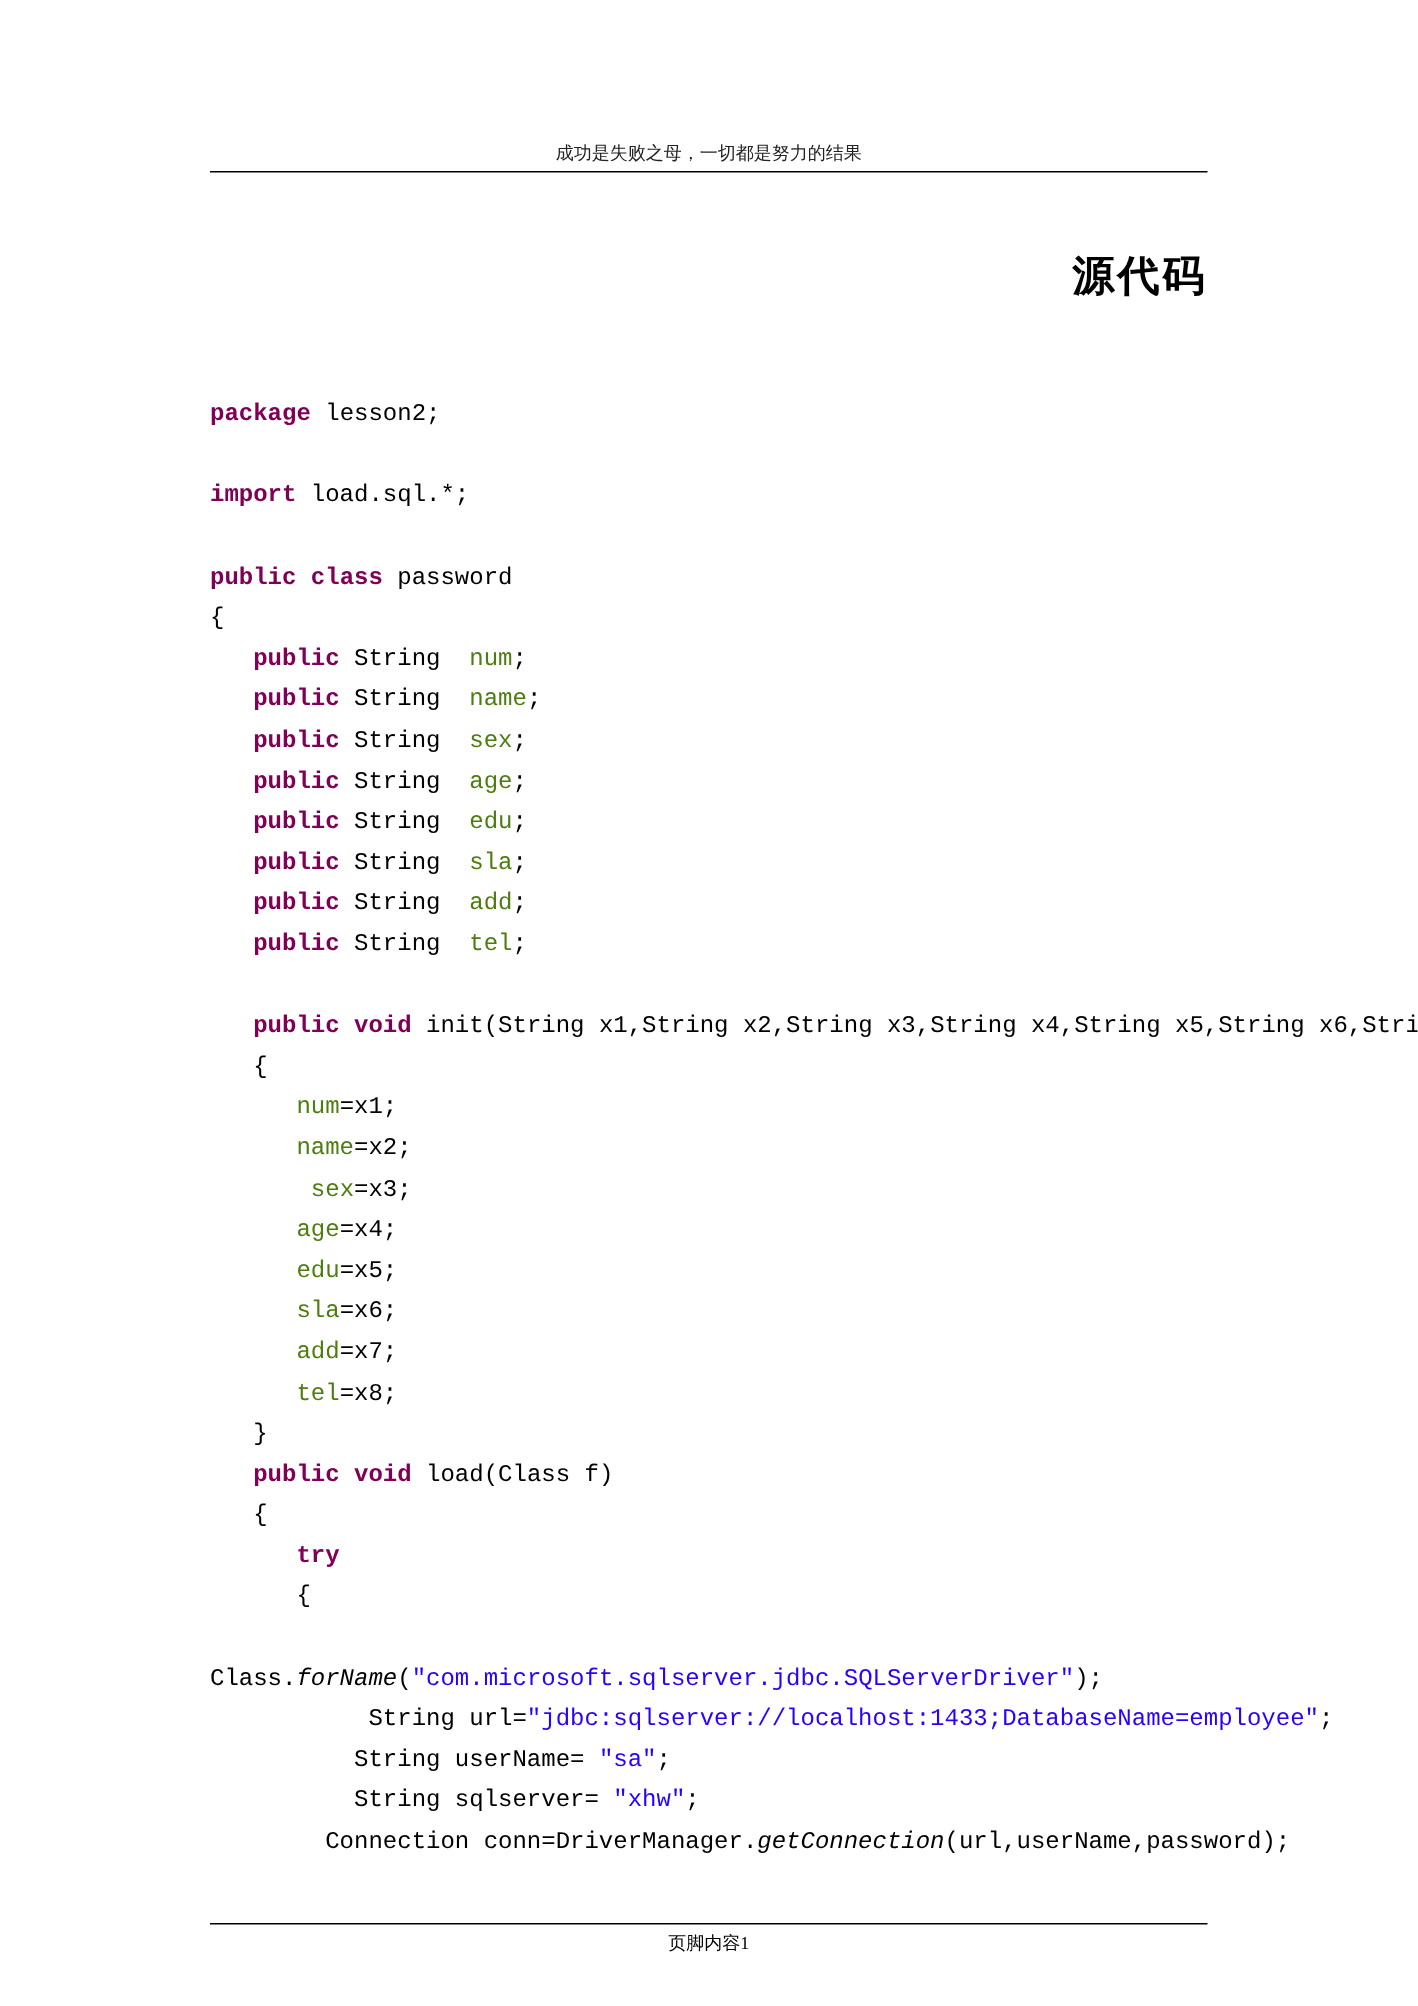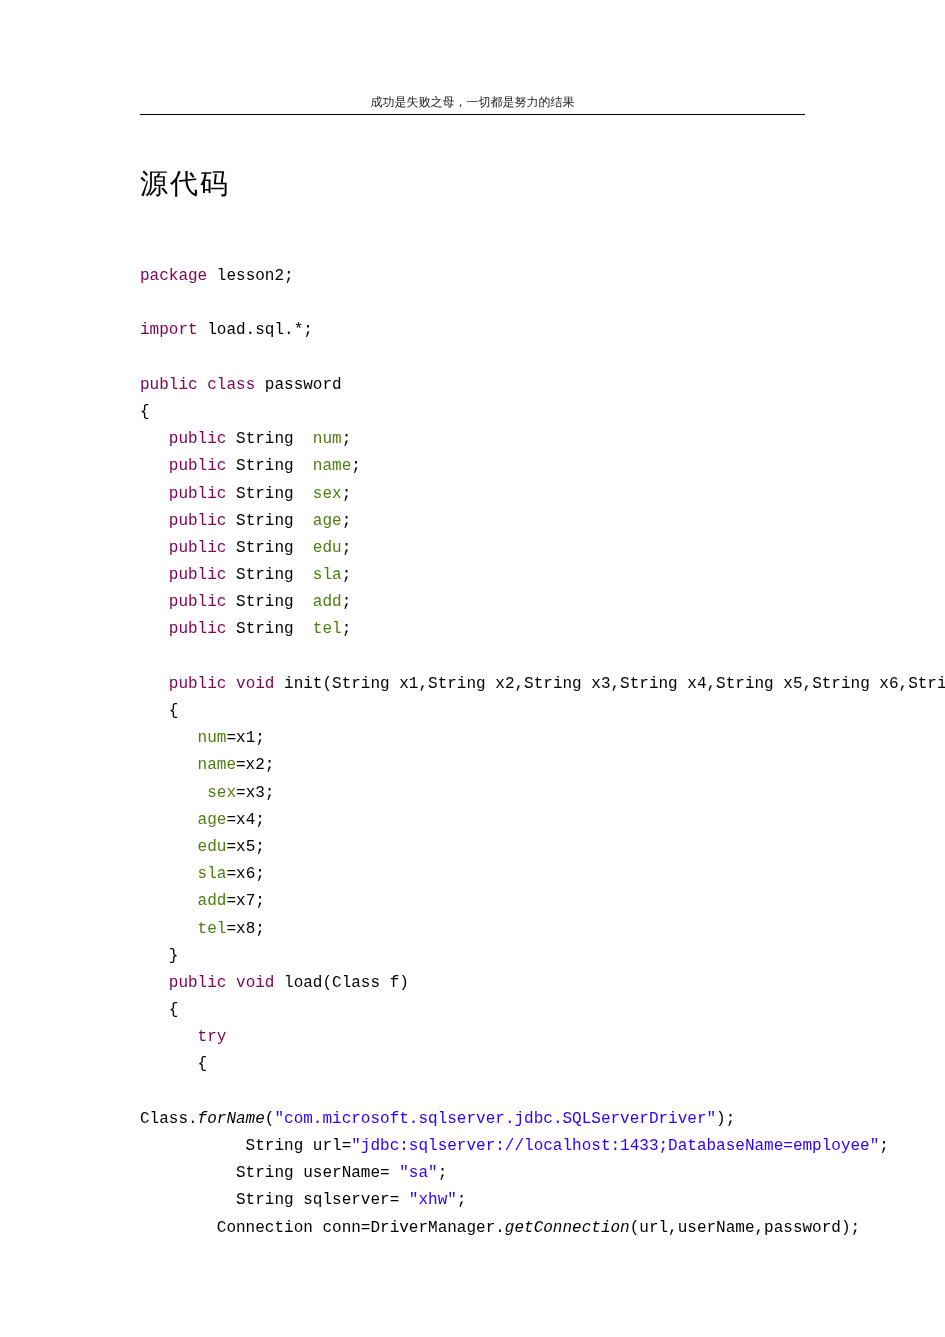--- a/index.html
+++ b/index.html
@@ -18,35 +18,35 @@
   .header-line {
     text-align: center;
     font-family: "SimSun", serif;
     font-size: 12px;
     color: #222;
     padding-bottom: 3px;
     border-bottom: 1px solid #000;
     margin: 0 0 50px 0;
   }
   .title {
-    text-align: left;
+    text-align: right;
     font-family: "SimSun", serif;
     font-size: 28px;
-    font-weight: normal;
+    font-weight: bold;
     margin: 20px 0 60px 0;
     letter-spacing: 2px;
   }
   .code {
     font-family: "Courier New", Courier, monospace;
     font-size: 16px;
     line-height: 1.7;
     white-space: pre;
     color: #000;
   }
-  .kw { color: #7f0055; font-weight: normal; text-align: right; }
+  .kw { color: #7f0055; font-weight: bold; text-align: right; }
   .fld { color: #4d7c0f; }
   .str { color: #2a00ff; }
   .it { font-style: italic; text-align: right; }
   .footer {
     text-align: center;
     font-family: "SimSun", serif;
     font-size: 12px;
     margin-top: 40px;
     border-top: 1px solid #000;
     padding-top: 4px;
@@ -91,13 +91,14 @@
 <span>   </span><span>{</span>
 <span>      </span><span class="kw">try</span>
 <span>      </span><span>{</span>
 
 <span>Class.</span><span class="it">forName</span><span>(</span><span class="str">"com.microsoft.sqlserver.jdbc.SQLServerDriver"</span><span>);</span>
 <span>           String url=</span><span class="str">"jdbc:sqlserver://localhost:1433;DatabaseName=employee"</span><span>;</span>
 <span>          String userName= </span><span class="str">"sa"</span><span>;</span>
 <span>          String sqlserver= </span><span class="str">"xhw"</span><span>;</span>
 <span>        Connection conn=DriverManager.</span><span class="it">getConnection</span><span>(url,userName,password);</span></div>
 
+  <div class="footer">页脚内容1</div>
 </div>
 
 </body></html>

